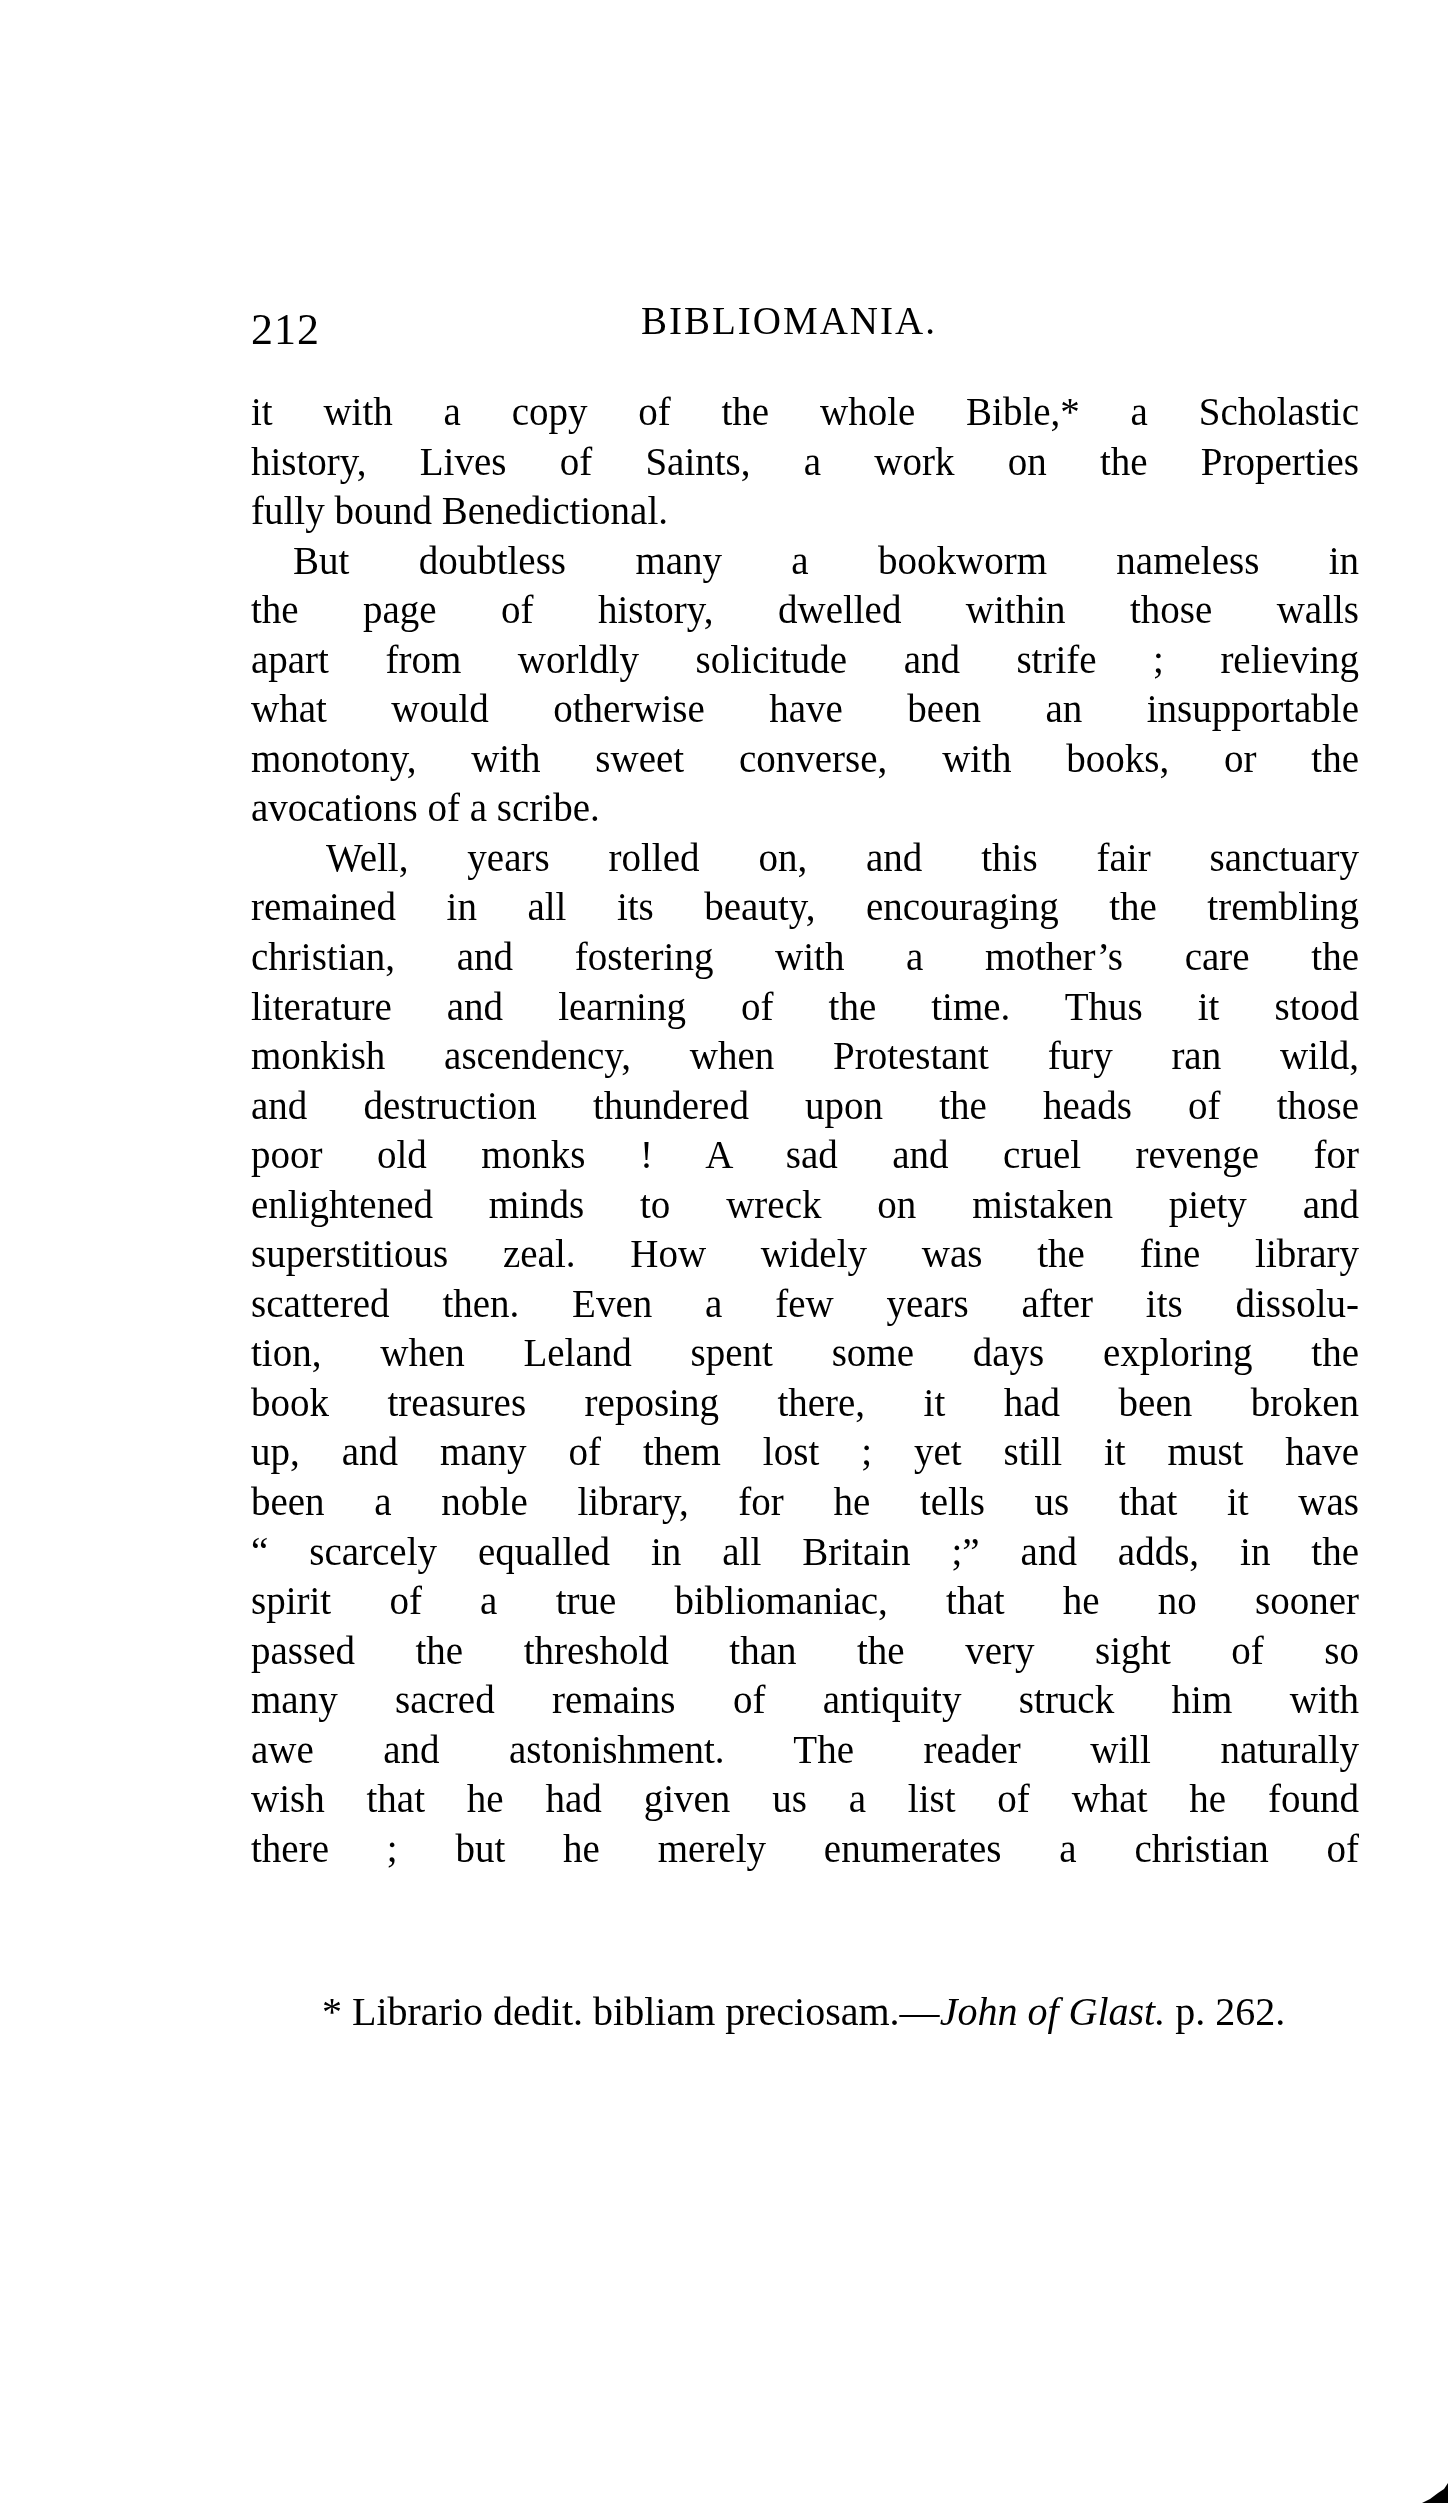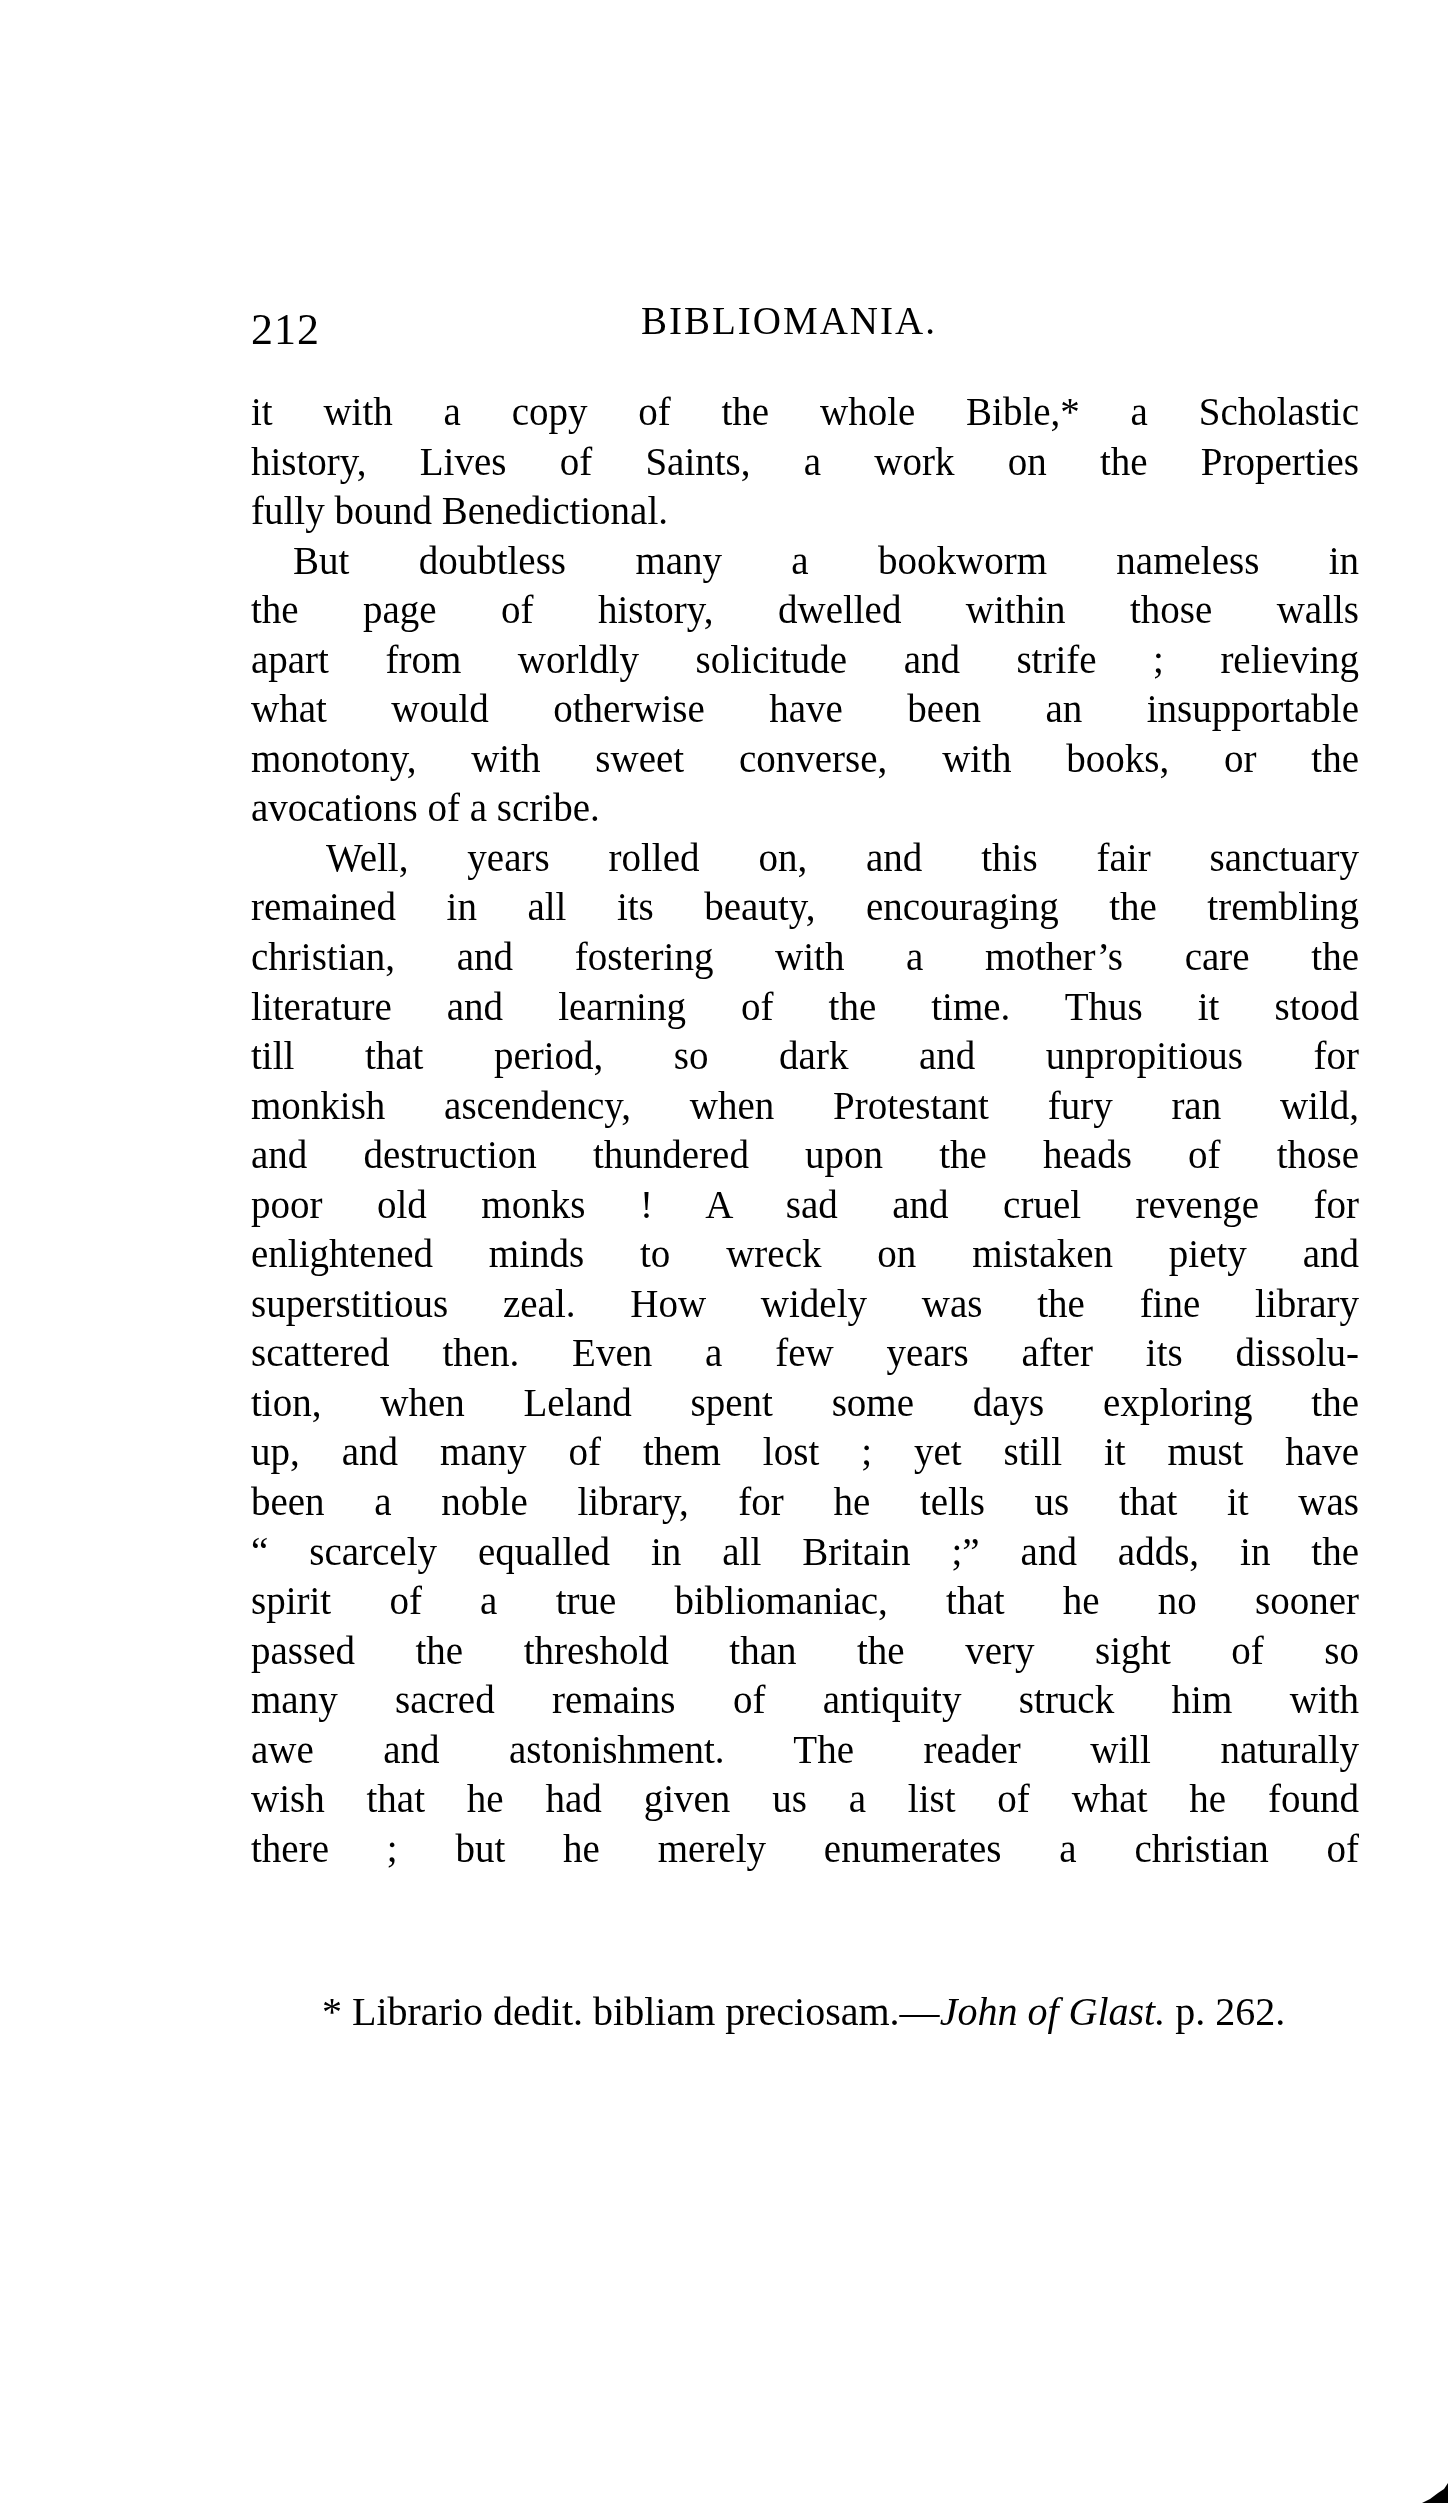--- a/index.html
+++ b/index.html
@@ -122,28 +122,28 @@
       <div class="line"><span class="line-inner">what would otherwise have been an insupportable</span></div>
       <div class="line"><span class="line-inner">monotony, with sweet converse, with books, or the</span></div>
       <div class="line last"><span class="line-inner">avocations of a scribe.</span></div>
     </div>
 
     <div>
       <div class="line indent-deep"><span class="line-inner">Well, years rolled on, and this fair sanctuary</span></div>
       <div class="line"><span class="line-inner">remained in all its beauty, encouraging the trembling</span></div>
       <div class="line"><span class="line-inner">christian, and fostering with a mother’s care the</span></div>
       <div class="line"><span class="line-inner">literature and learning of the time.   Thus it stood</span></div>
-      <div class="line"><span class="line-inner">till that period, so dark and unpropitious for</span></div>
       <div class="line"><span class="line-inner">monkish ascendency, when Protestant fury ran wild,</span></div>
       <div class="line"><span class="line-inner">and destruction thundered upon the heads of those</span></div>
       <div class="line"><span class="line-inner">poor old monks !  A sad and cruel revenge for</span></div>
       <div class="line"><span class="line-inner">enlightened minds to wreck on mistaken piety and</span></div>
       <div class="line"><span class="line-inner">superstitious zeal.   How widely was the fine library</span></div>
       <div class="line"><span class="line-inner">scattered then.   Even a few years after its dissolu-</span></div>
       <div class="line"><span class="line-inner">tion, when Leland spent some days exploring the</span></div>
+      <div class="line"><span class="line-inner">book treasures reposing there, it had been broken</span></div>
       <div class="line"><span class="line-inner">up, and many of them lost ; yet still it must have</span></div>
       <div class="line"><span class="line-inner">been a noble library, for he tells us that it was</span></div>
       <div class="line"><span class="line-inner">“ scarcely equalled in all Britain ;” and adds, in the</span></div>
       <div class="line"><span class="line-inner">spirit of a true bibliomaniac, that he no sooner</span></div>
       <div class="line"><span class="line-inner">passed the threshold than the very sight of so</span></div>
       <div class="line"><span class="line-inner">many sacred remains of antiquity struck him with</span></div>
       <div class="line"><span class="line-inner">awe and astonishment.  The reader will naturally</span></div>
       <div class="line"><span class="line-inner">wish that he had given us a list of what he found</span></div>
       <div class="line"><span class="line-inner">there ; but he merely enumerates a christian of</span></div>
     </div>

